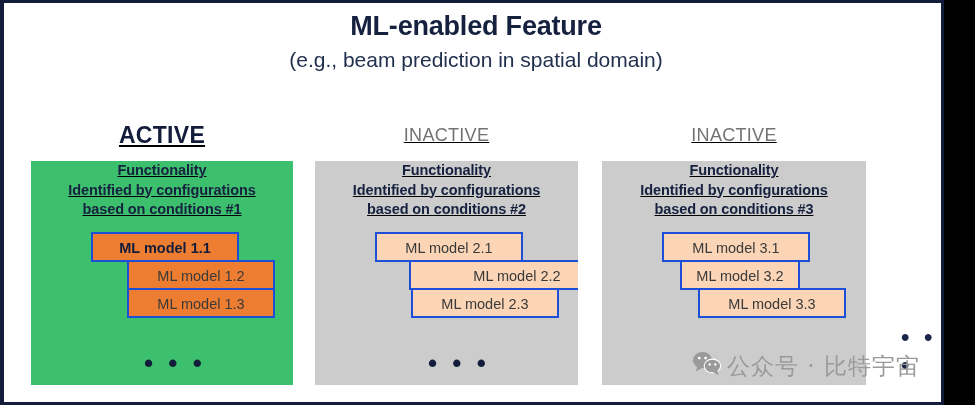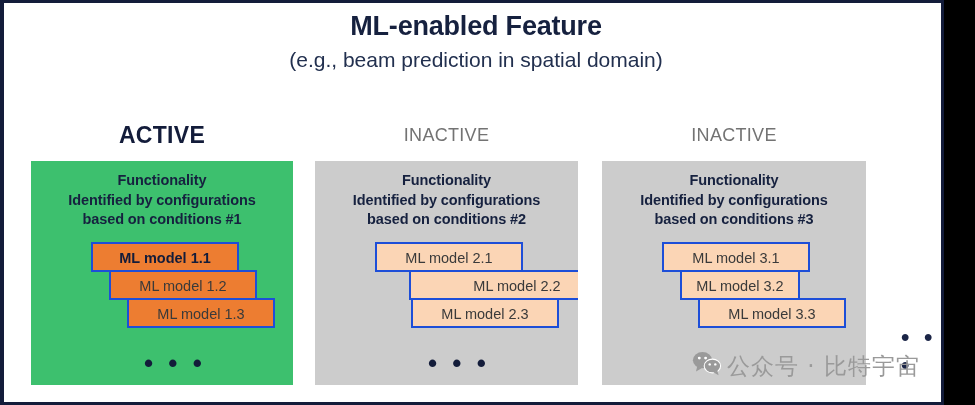--- a/index.html
+++ b/index.html
@@ -56,20 +56,21 @@
     font-weight: normal;
     color: #22304f;
     line-height: 30px;
     margin-top: 2px;
   }
 
   
   .col {
     position: absolute;
     top: 117px;
+    text-decoration: underline;
   }
   .col-head {
     text-align: center;
     line-height: 30px;
     height: 32px;
   }
   .col-head.active {
     font-size: 23px;
     font-weight: bold;
     color: #131c3a;
@@ -85,21 +86,20 @@
   .panel {
     position: relative;
     margin-top: 9px;
     box-sizing: border-box;
     overflow: hidden;
   }
   .panel.green  { background: #3dc06e; }
   .panel.gray   { background: #cccccc; }
 
   .panel-title {
-    padding-top: 10px;
     text-align: center;
     font-size: 14.5px;
     font-weight: bold;
     color: #16213f;
     line-height: 19.5px;
     letter-spacing: -0.1px;
   }
 
   
   .cards {
@@ -173,21 +173,21 @@
     <div class="col" style="left:27px; width:262px;">
       <div class="col-head active">ACTIVE</div>
       <div class="panel green" style="width:262px; height:224px;">
         <div class="panel-title">
           <div>Functionality</div>
           <div>Identified by configurations</div>
           <div>based on conditions #1</div>
         </div>
         <div class="cards">
           <div class="card strong" style="left:60px;  top:0px;  width:148px;">ML model 1.1</div>
-          <div class="card plain-o" style="left:78px;  top:28px; width:148px;">ML model 1.2</div>
+          <div class="card plain-o" style="left:96px;  top:28px; width:148px;">ML model 1.2</div>
           <div class="card plain-o" style="left:96px;  top:56px; width:148px;">ML model 1.3</div>
         </div>
         <div class="ellipsis" style="left:113px; top:197px;">• • •</div>
       </div>
     </div>
 
     <div class="col" style="left:311px; width:263px;">
       <div class="col-head inactive">INACTIVE</div>
       <div class="panel gray" style="width:263px; height:224px;">
         <div class="panel-title">

